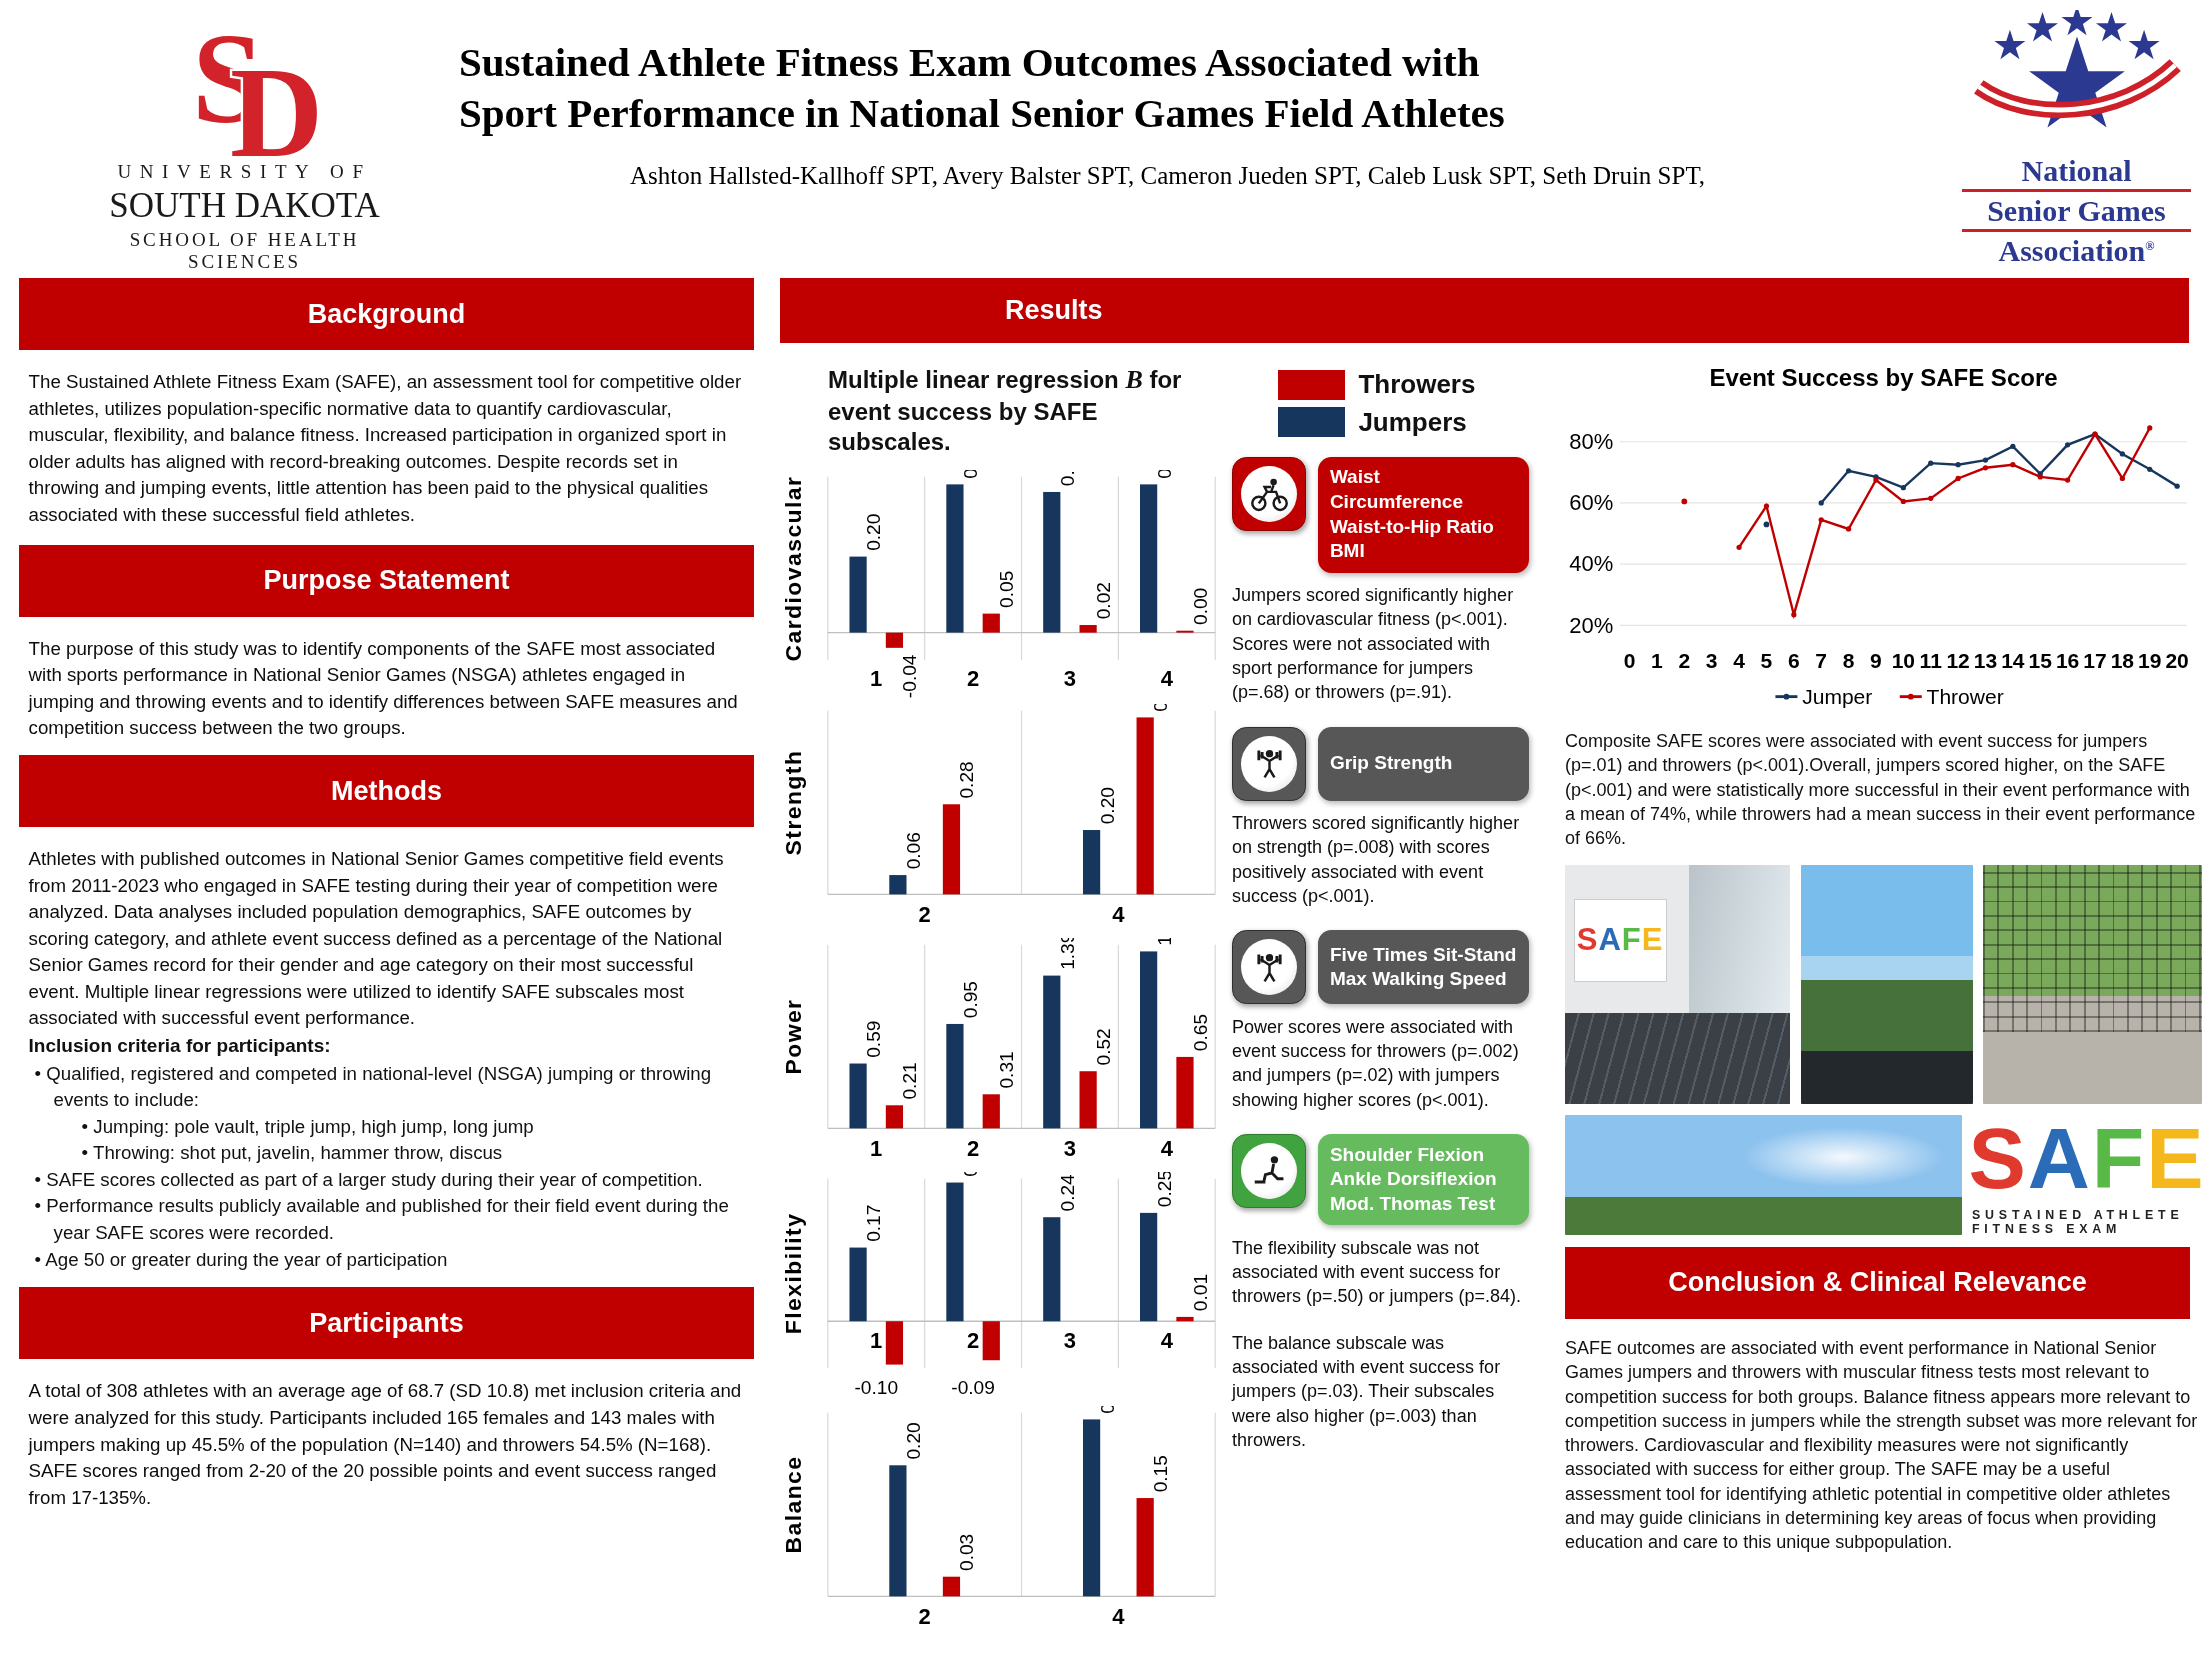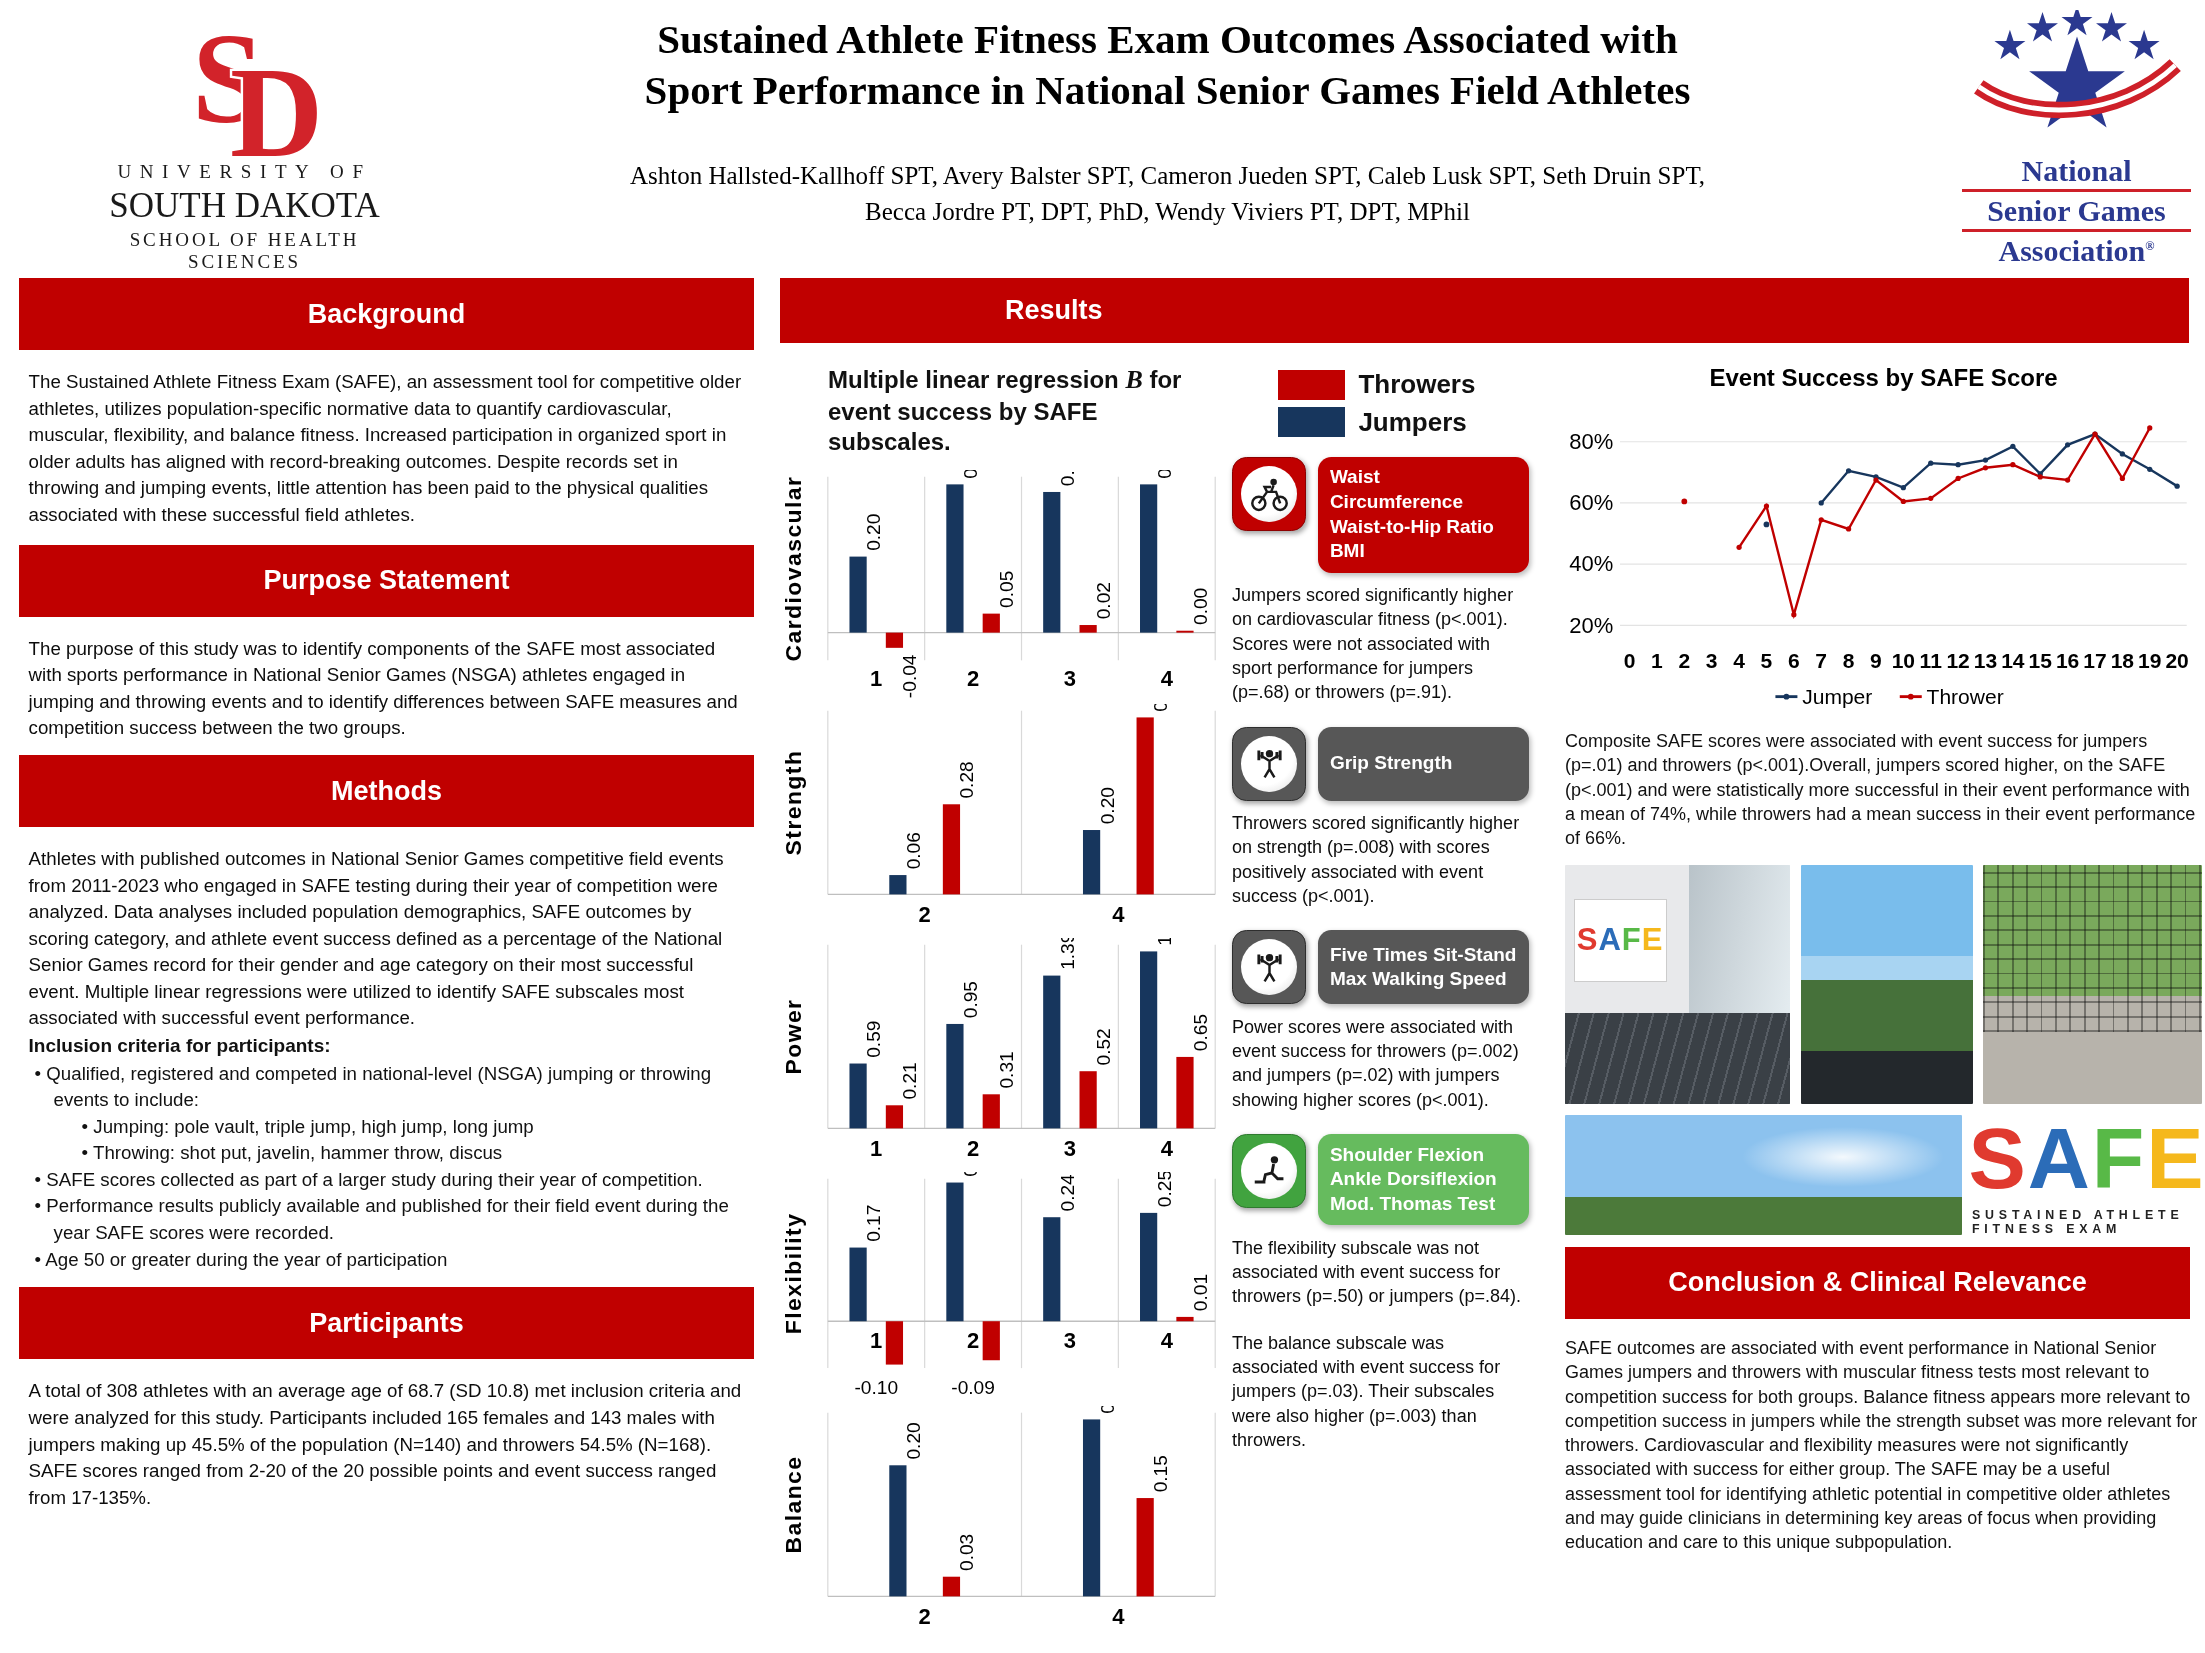--- a/index.html
+++ b/index.html
@@ -1,20 +1,20 @@
 <!DOCTYPE html>
 <html style="font-size:7.7px"><head>
 <meta charset="utf-8">
 <style>
   html,body{margin:0;padding:0;background:#ffffff;}
   body{width:2205px;height:1654px;position:relative;font-family:"Liberation Sans",sans-serif;color:#111;}
   .poster{position:absolute;inset:0;background:#fff;overflow:hidden;}
 
   
-  .hdr-title{position:absolute;left:459px;top:14px;width:1417px;text-align:center;
+  .hdr-title{position:absolute;left:459px;top:37px;width:1417px;text-align:left;
     font-family:"Liberation Serif",serif;font-weight:bold;font-size:41px;line-height:1.25;color:#000;}
   .hdr-authors{position:absolute;left:459px;top:158px;width:1417px;text-align:center;
     font-family:"Liberation Serif",serif;font-size:25px;line-height:1.45;color:#000;}
   .usd-logo{position:absolute;left:72px;top:9.6px;width:345px;text-align:center;}
   .usd-mono{position:relative;height:144px;}
   .usd-mono .s{position:absolute;left:120px;top:-4.8px;font-family:"Liberation Serif",serif;font-weight:bold;
     font-size:129px;color:#D2232A;}
   .usd-mono .d{position:absolute;left:158px;top:29px;font-family:"Liberation Serif",serif;font-weight:bold;
     font-size:129px;color:#D2232A;-webkit-text-stroke:4.8px #fff;paint-order:stroke fill;text-shadow:0 0 0 #fff;}
   .usd-l1{font-family:"Liberation Serif",serif;font-size:19px;letter-spacing:8.6px;color:#1a1a1a;margin-top:7.7px;}
@@ -118,21 +118,20 @@
     <div class="usd-l2">SOUTH DAKOTA</div>
     <div class="usd-l3">SCHOOL OF HEALTH SCIENCES</div>
   </div>
 
   <div class="hdr-title">
     <div>Sustained Athlete Fitness Exam Outcomes Associated with</div>
     <div>Sport Performance in National Senior Games Field Athletes</div>
   </div>
   <div class="hdr-authors">
     <div>Ashton Hallsted-Kallhoff SPT, Avery Balster SPT, Cameron Jueden SPT, Caleb Lusk SPT, Seth Druin SPT,</div>
-    <div>Becca Jordre PT, DPT, PhD, Wendy Viviers PT, DPT, MPhil</div>
   </div>
 
   <div class="nsga-logo">
     <svg width="230" height="144" viewBox="0 0 480 300">
       <defs>
         <path id="st" d="M0,-1 L0.2245,-0.309 0.951,-0.309 0.363,0.118 0.588,0.809 0,0.382 -0.588,0.809 -0.363,0.118 -0.951,-0.309 -0.2245,-0.309 Z"></path>
       </defs>
       <use href="#st" fill="#2B3990" transform="translate(100,75) scale(34)"></use>
       <use href="#st" fill="#2B3990" transform="translate(168,38) scale(34)"></use>
       <use href="#st" fill="#2B3990" transform="translate(240,25) scale(34)"></use>

